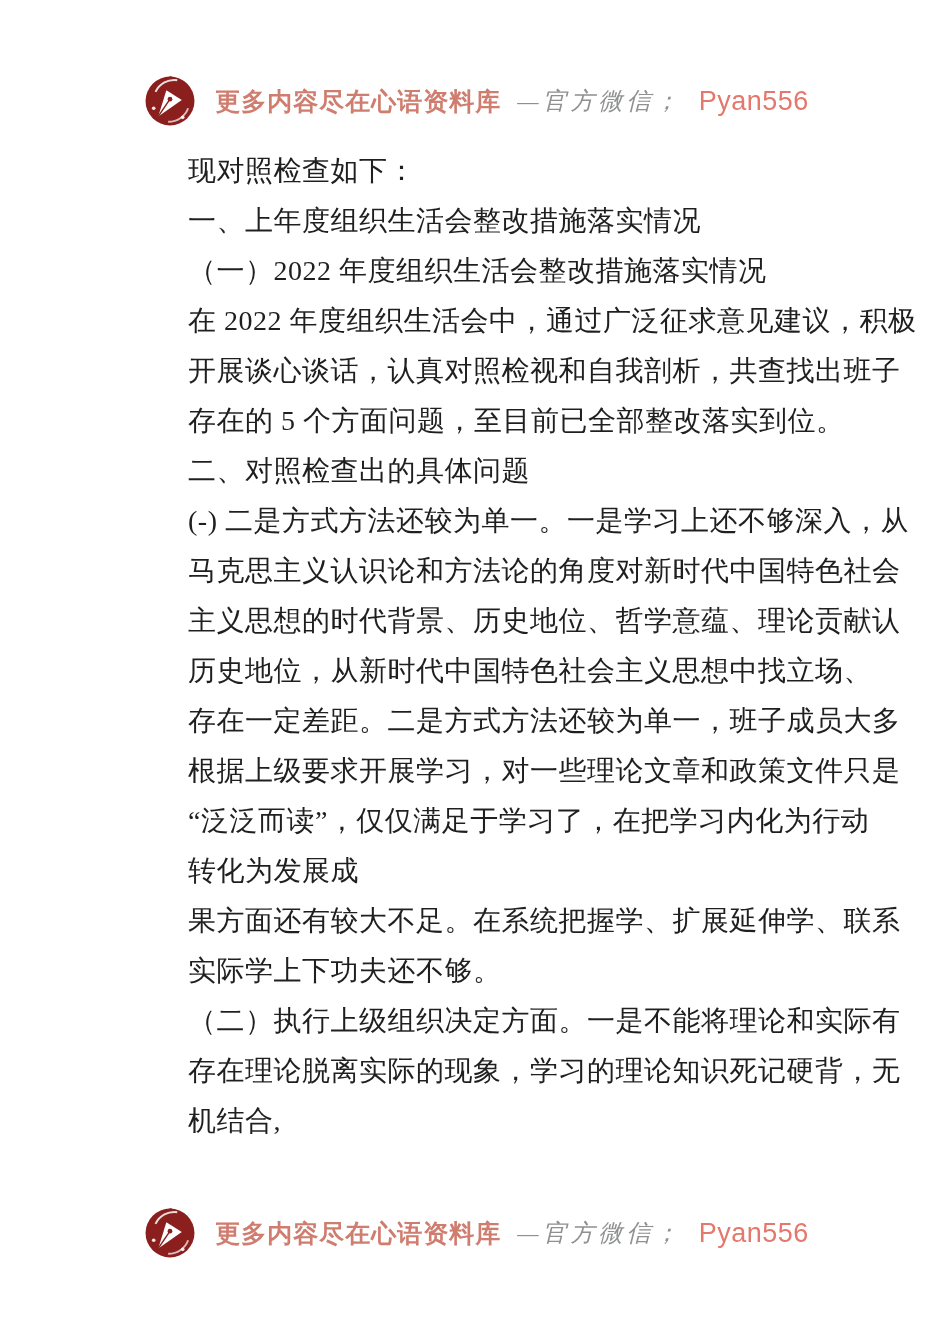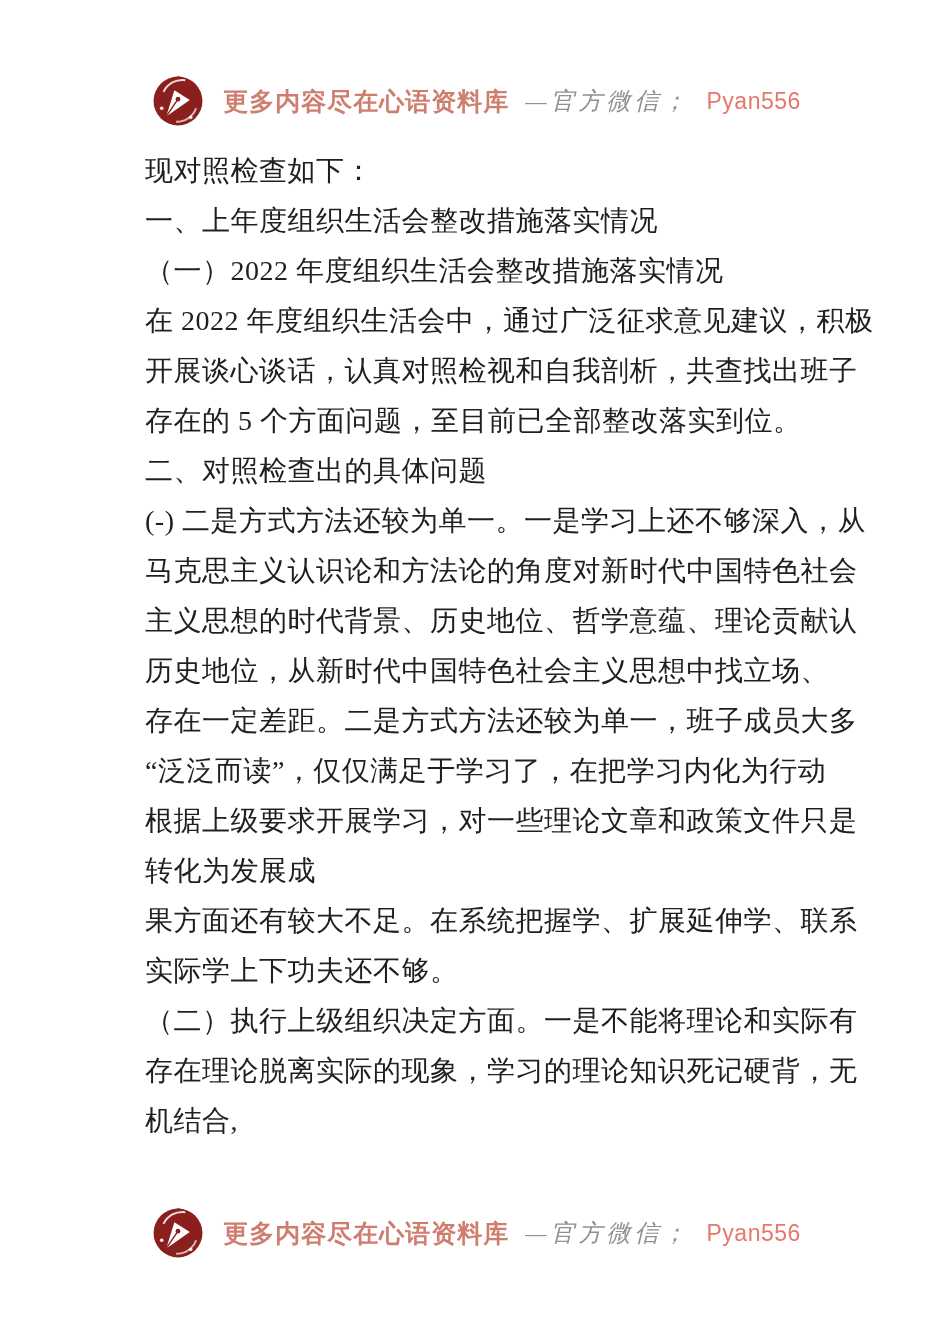--- a/index.html
+++ b/index.html
@@ -29,31 +29,32 @@
   .logo svg{display:block;width:58px;height:58px;}
   .brand{
     font-size:25px;font-weight:700;color:var(--brand-color);
     letter-spacing:1px;
   }
   .label{
     font-size:24px;color:var(--label-color);
     font-style:italic;letter-spacing:4px;
   }
   .wxid{
-    font-size:23px;color:var(--wxid-color);
+    font-size:27px;color:var(--wxid-color);
     font-family:"Liberation Sans","DejaVu Sans",sans-serif;
     letter-spacing:0.5px;
   }
   .content{
     position:absolute;top:146px;left:145px;width:680px;
   }
   .line{
     font-size:28px;line-height:50px;height:50px;
     color:var(--text-color);white-space:nowrap;
     letter-spacing:0.5px;
+    margin-left:43px;
   }
 </style>
 </head>
 <body>
 
 <div class="page">
 
   <div class="banner banner-top">
     <span class="logo">
       <svg viewBox="0 0 64 64" aria-hidden="true">
@@ -79,22 +80,22 @@
     <div class="line">（一）2022 年度组织生活会整改措施落实情况</div>
     <div class="line">在 2022 年度组织生活会中，通过广泛征求意见建议，积极</div>
     <div class="line">开展谈心谈话，认真对照检视和自我剖析，共查找出班子</div>
     <div class="line">存在的 5 个方面问题，至目前已全部整改落实到位。</div>
     <div class="line">二、对照检查出的具体问题</div>
     <div class="line">(-) 二是方式方法还较为单一。一是学习上还不够深入，从</div>
     <div class="line">马克思主义认识论和方法论的角度对新时代中国特色社会</div>
     <div class="line">主义思想的时代背景、历史地位、哲学意蕴、理论贡献认</div>
     <div class="line">历史地位，从新时代中国特色社会主义思想中找立场、</div>
     <div class="line">存在一定差距。二是方式方法还较为单一，班子成员大多</div>
+    <div class="line">根据上级要求开展学习，对一些理论文章和政策文件只是</div>
     <div class="line">“泛泛而读”，仅仅满足于学习了，在把学习内化为行动</div>
-    <div class="line">根据上级要求开展学习，对一些理论文章和政策文件只是</div>
     <div class="line">转化为发展成</div>
     <div class="line">果方面还有较大不足。在系统把握学、扩展延伸学、联系</div>
     <div class="line">实际学上下功夫还不够。</div>
     <div class="line">（二）执行上级组织决定方面。一是不能将理论和实际有</div>
     <div class="line">存在理论脱离实际的现象，学习的理论知识死记硬背，无</div>
     <div class="line">机结合,</div>
   </div>
 
   <div class="banner banner-bottom">
     <span class="logo">

